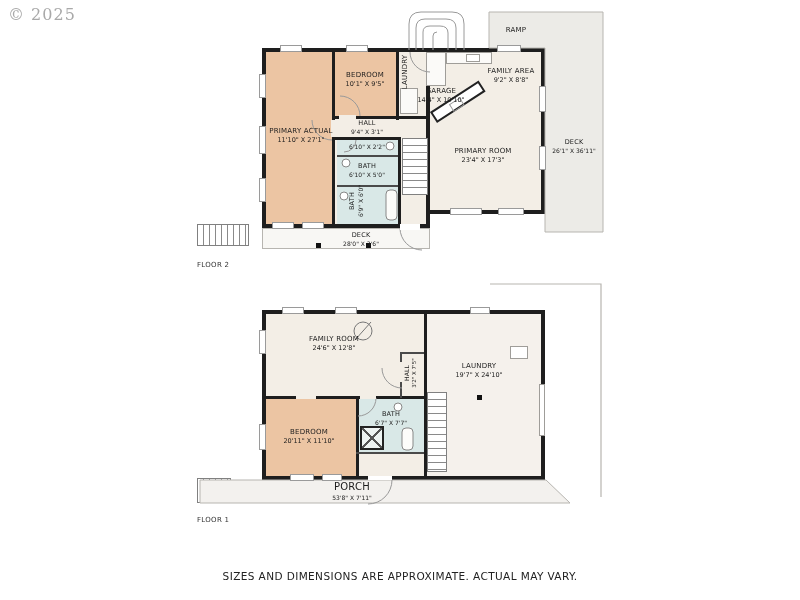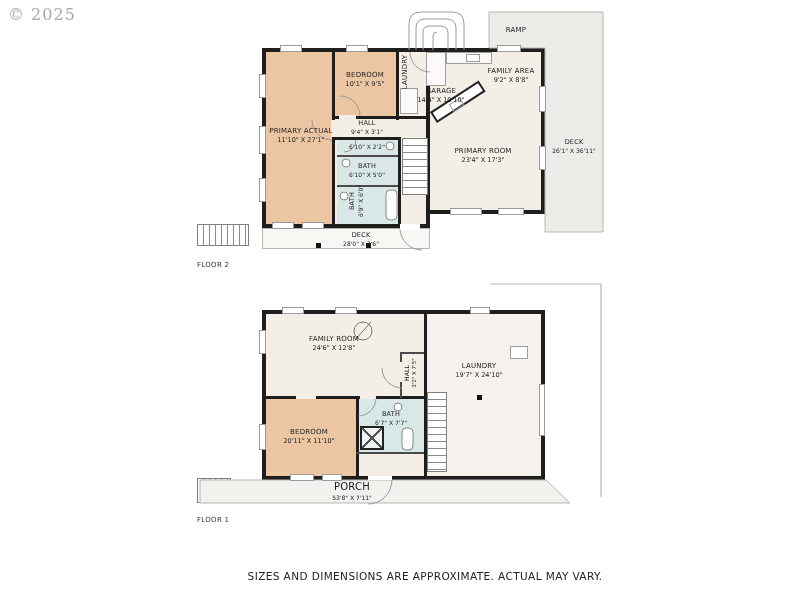--- a/index.html
+++ b/index.html
@@ -33,21 +33,21 @@
   
   .lbl{position:absolute;transform:translate(-50%,-50%);text-align:center;color:#1c1c1c;
        white-space:nowrap;line-height:1.35;z-index:8;}
   .lbl .nm{display:block;font-size:7px;letter-spacing:.2px;}
   .lbl .dm{display:block;font-size:6.5px;}
   .lbl.rot{transform:translate(-50%,-50%) rotate(-90deg);}
   .ftitle{position:absolute;font-size:7px;color:#333;z-index:8;letter-spacing:.3px;}
   #watermark{position:absolute;left:8px;top:5px;font-family:"DejaVu Serif",serif;
              font-size:16px;color:#a9a9a9;letter-spacing:1px;z-index:9;}
   #disclaimer{position:absolute;left:50%;top:570px;transform:translateX(-50%);
-              font-size:10.5px;color:#222;letter-spacing:.4px;z-index:9;white-space:nowrap;margin-left:25px;}
+              font-size:10.5px;color:#222;letter-spacing:.4px;z-index:9;white-space:nowrap;}
   svg.linework{position:absolute;left:0;top:0;z-index:6;pointer-events:none;}
 </style>
 </head>
 <body>
 
 <div id="plan">
 
   <div id="watermark">© 2025</div>
 
   <svg class="linework" width="800" height="600" viewBox="0 0 800 600">

